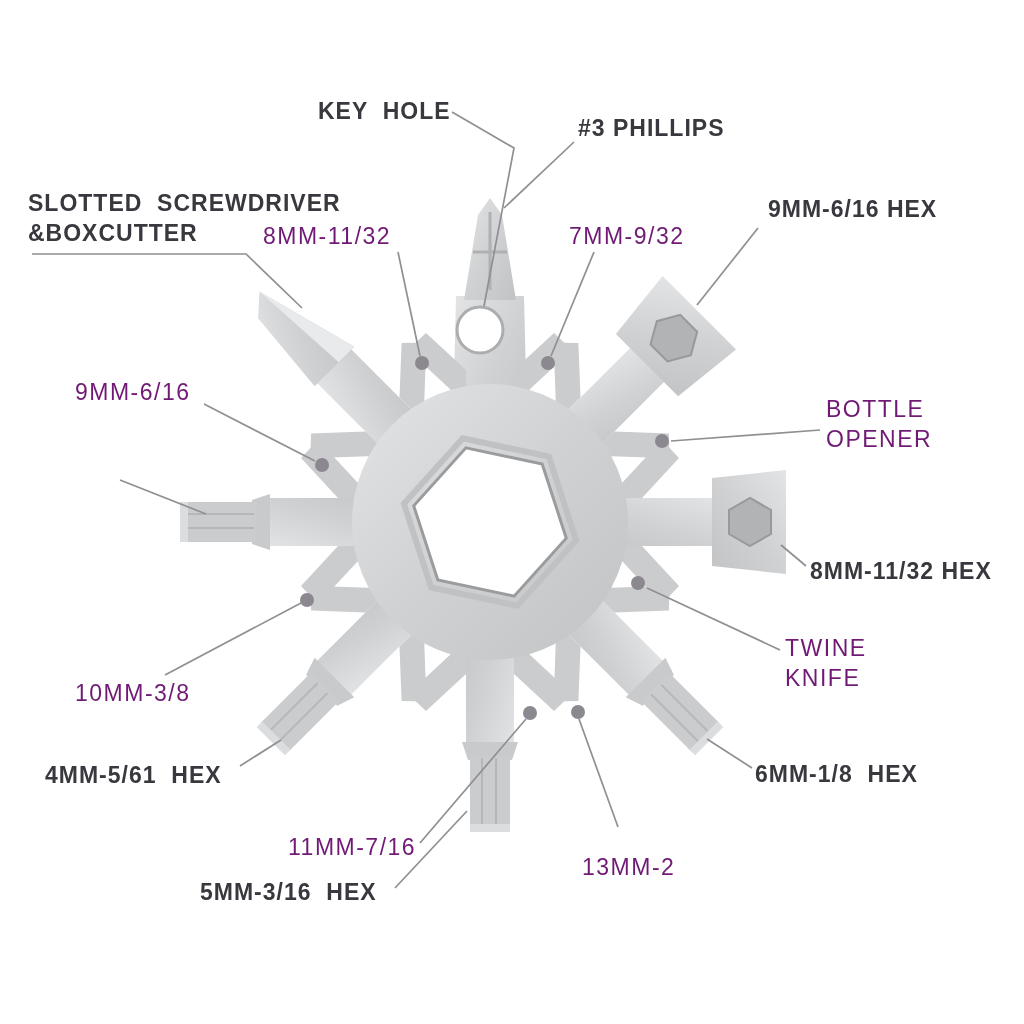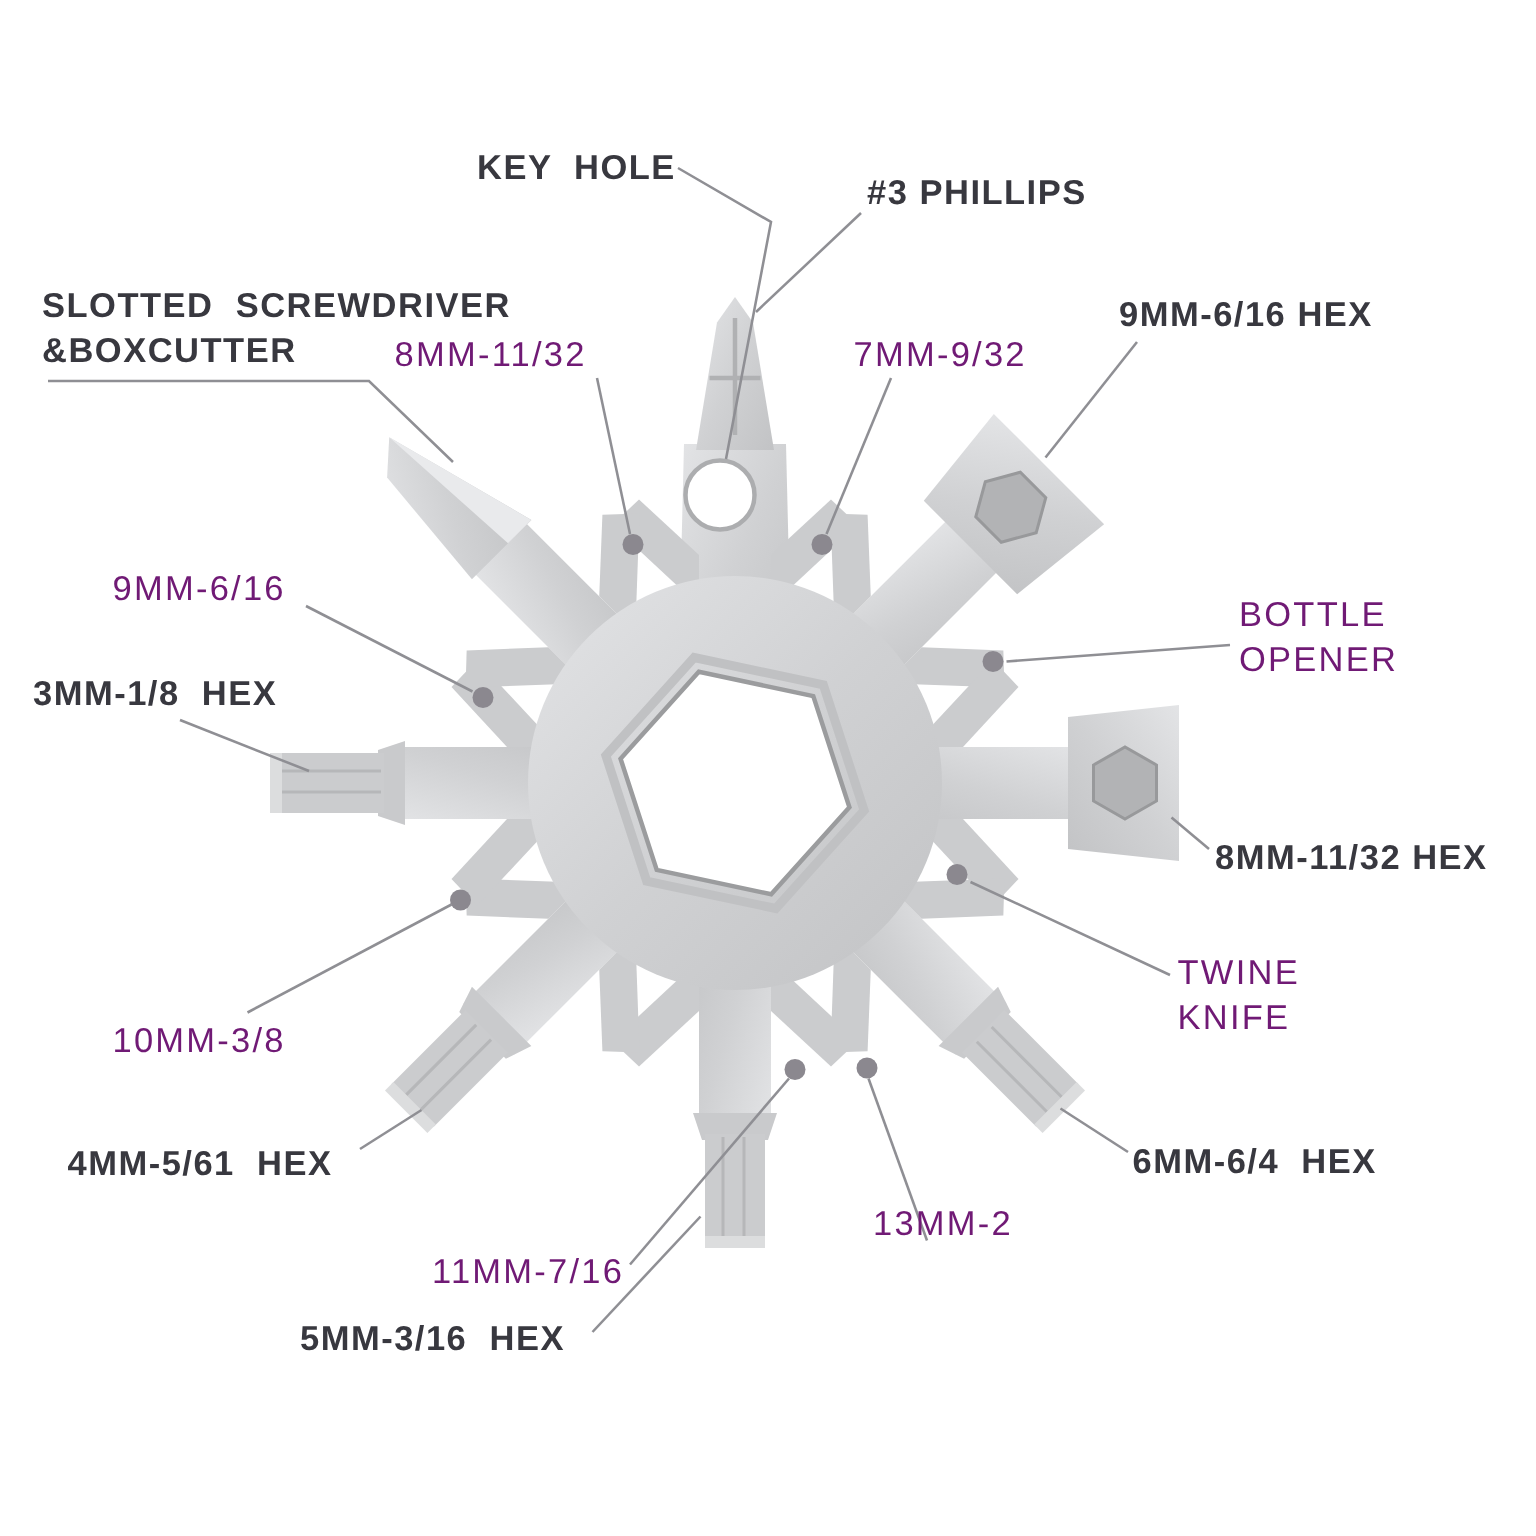--- a/index.html
+++ b/index.html
@@ -162,36 +162,35 @@
   <div class="lbl bold" style="left:318px;top:96px">KEY  HOLE</div>
   <div class="lbl bold" style="left:578px;top:113px">#3 PHILLIPS</div>
 
   <div style="position:absolute;left:28px;top:188px">
     <div class="lbl bold" style="position:static">SLOTTED  SCREWDRIVER</div>
     <div class="lbl bold" style="position:static">&amp;BOXCUTTER</div>
   </div>
 
   <div class="lbl" style="left:263px;top:221px">8MM-11/32</div>
   <div class="lbl" style="left:569px;top:221px">7MM-9/32</div>
-  <div class="lbl bold" style="left:746px;top:194px">9MM-6/16 HEX</div>
+  <div class="lbl bold" style="left:768px;top:194px">9MM-6/16 HEX</div>
 
   <div style="position:absolute;left:826px;top:394px">
     <div class="lbl" style="position:static">BOTTLE</div>
     <div class="lbl" style="position:static">OPENER</div>
   </div>
 
   <div class="lbl" style="left:75px;top:377px">9MM-6/16</div>
-  <div class="lbl bold" style="left:22px;top:447px">3MM-1/8  HEX</div>
   <div class="lbl bold" style="left:810px;top:556px">8MM-11/32 HEX</div>
 
   <div style="position:absolute;left:785px;top:633px">
     <div class="lbl" style="position:static">TWINE</div>
     <div class="lbl" style="position:static">KNIFE</div>
   </div>
 
   <div class="lbl" style="left:75px;top:678px">10MM-3/8</div>
   <div class="lbl bold" style="left:45px;top:760px">4MM-5/61  HEX</div>
-  <div class="lbl bold" style="left:755px;top:759px">6MM-6/4  HEX</div>
+  <div class="lbl bold" style="left:755px;top:759px">6MM-1/8  HEX</div>
   <div class="lbl" style="left:288px;top:832px">11MM-7/16</div>
-  <div class="lbl" style="left:582px;top:800px">13MM-2</div>
+  <div class="lbl" style="left:582px;top:852px">13MM-2</div>
   <div class="lbl bold" style="left:200px;top:877px">5MM-3/16  HEX</div>
 
 </div>
 
 </body></html>

